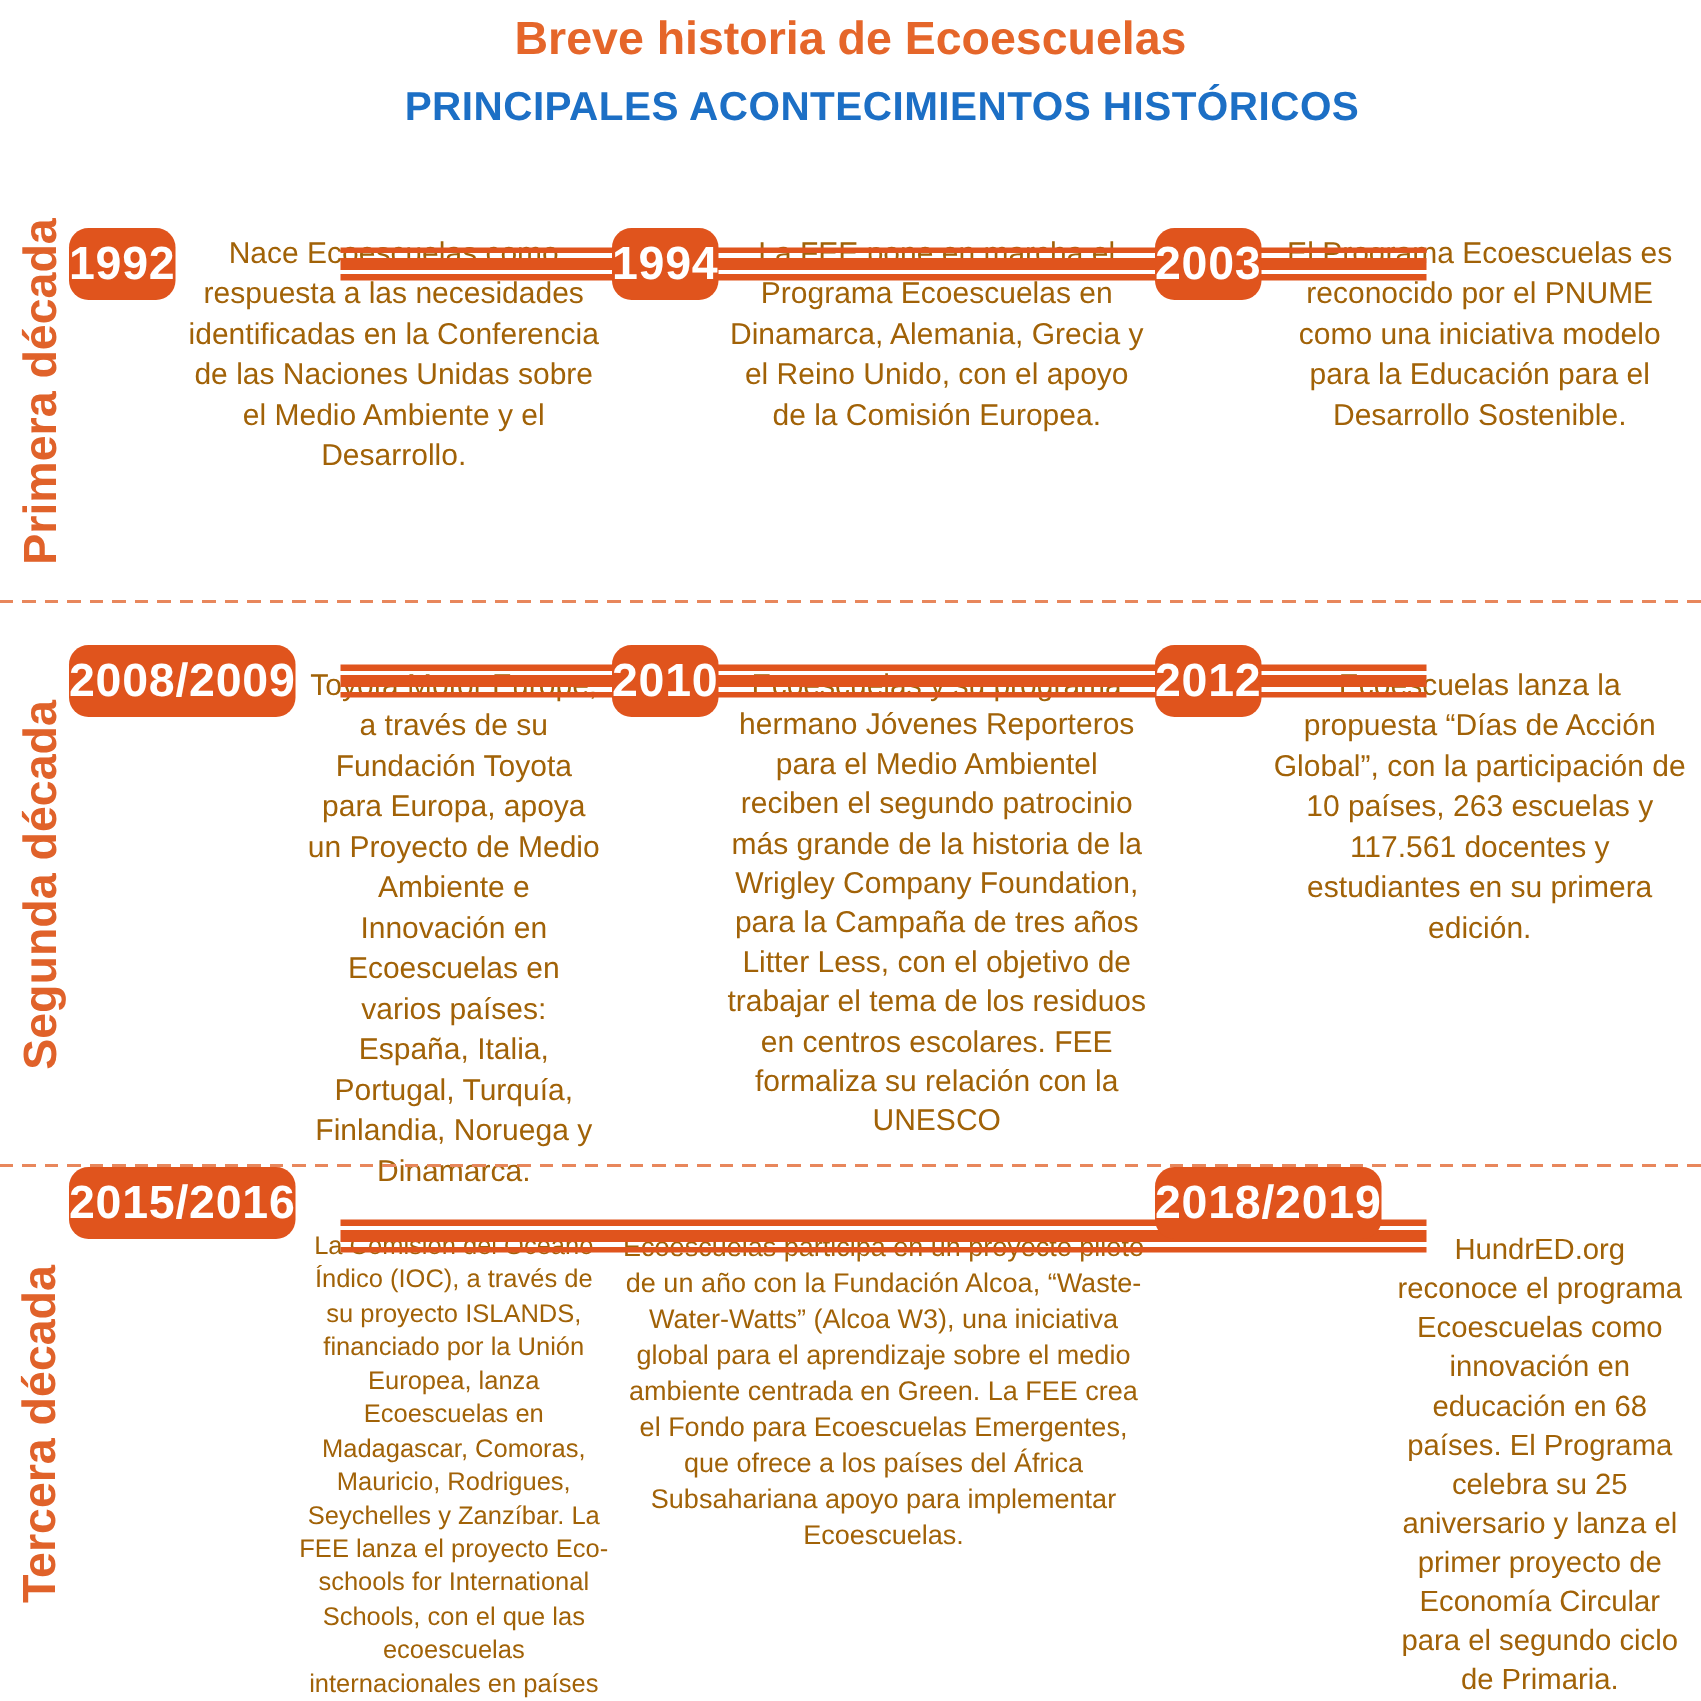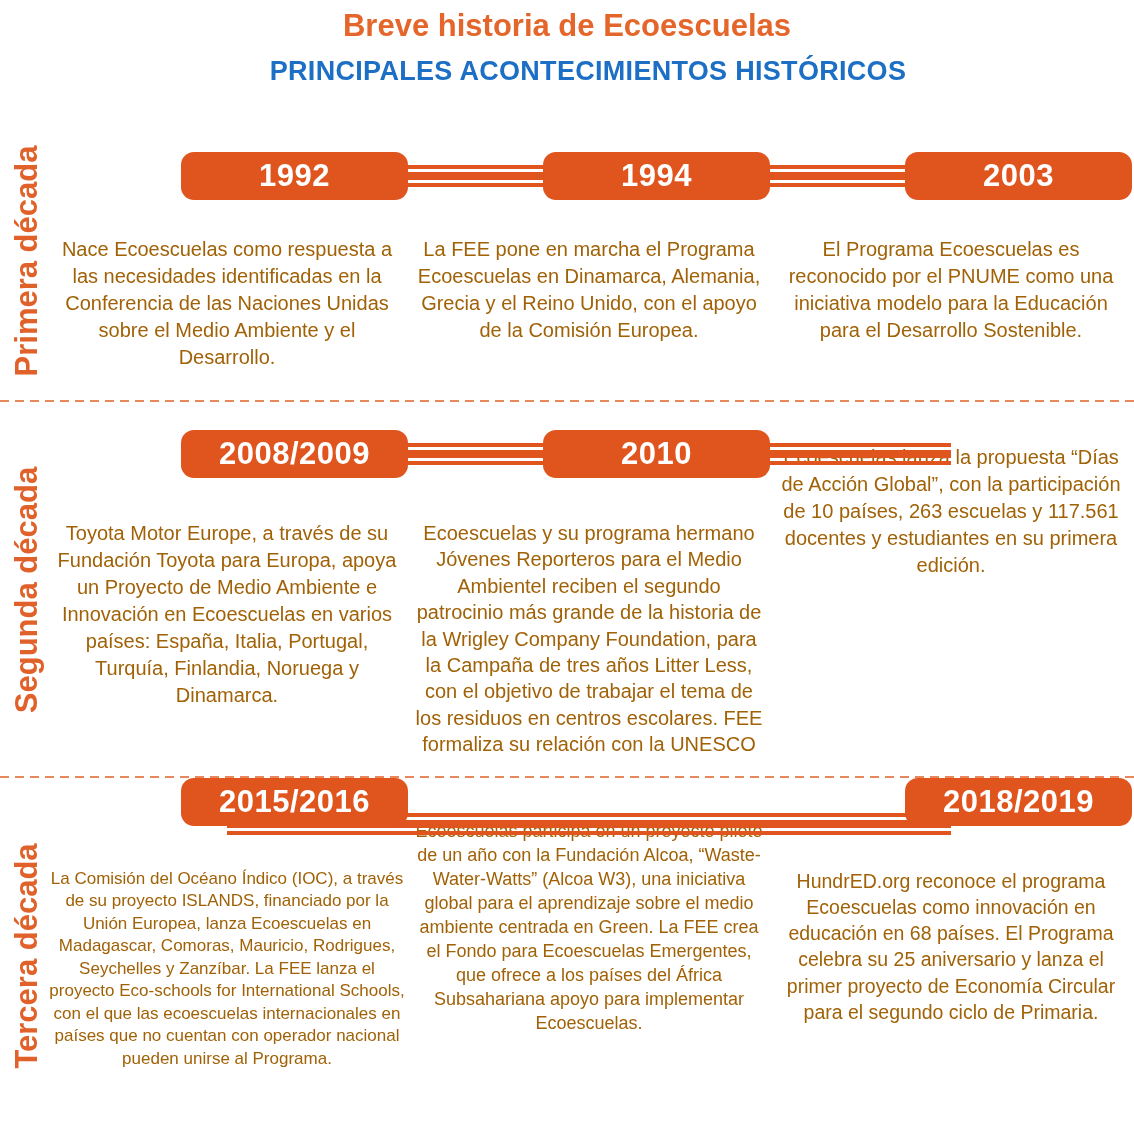--- a/index.html
+++ b/index.html
@@ -50,21 +50,21 @@
     font-size: 31px; font-weight: bold;
     color: #E0622A;
   }
 
   .row-content {
     position: absolute; left: 46px; top: 0;
     width: 1086px; height: 100%;
     display: flex;
   }
 
-  .timeline-col { width: 362px; display: flex; flex-direction: column; align-items: flex-end; }
+  .timeline-col { width: 362px; display: flex; flex-direction: row; align-items: flex-start; }
 
   .year-badge {
     position: relative; z-index: 2;
     width: 227px; height: 48px;
     background: #E0541D;
     border-radius: 13px;
     display: flex; align-items: center; justify-content: center;
     color: #ffffff; font-size: 31px; font-weight: bold;
     letter-spacing: 0.5px;
   }
@@ -137,20 +137,21 @@
     <div class="connector-band"></div>
     <div class="timeline-col">
       <div class="year-badge">2008/2009</div>
       <p class="event-text txt-a">Toyota Motor Europe, a través de su Fundación Toyota para Europa, apoya un Proyecto de Medio Ambiente e Innovación en Ecoescuelas en varios países: España, Italia, Portugal, Turquía, Finlandia, Noruega y Dinamarca.</p>
     </div>
     <div class="timeline-col">
       <div class="year-badge">2010</div>
       <p class="event-text txt-b">Ecoescuelas y su programa hermano Jóvenes Reporteros para el Medio Ambientel reciben el segundo patrocinio más grande de la historia de la Wrigley Company Foundation, para la Campaña de tres años Litter Less, con el objetivo de trabajar el tema de los residuos en centros escolares. FEE formaliza su relación con la UNESCO</p>
     </div>
     <div class="timeline-col">
+      <div class="year-badge">2012</div>
       <p class="event-text txt-a">Ecoescuelas lanza la propuesta “Días de Acción Global”, con la participación de 10 países, 263 escuelas y 117.561 docentes y estudiantes en su primera edición.</p>
     </div>
   </div>
   <div class="row-divider"></div>
 </section>
 
 <section class="decade-row row-3">
   <div class="decade-label">
     <span>Tercera década</span>
   </div>

